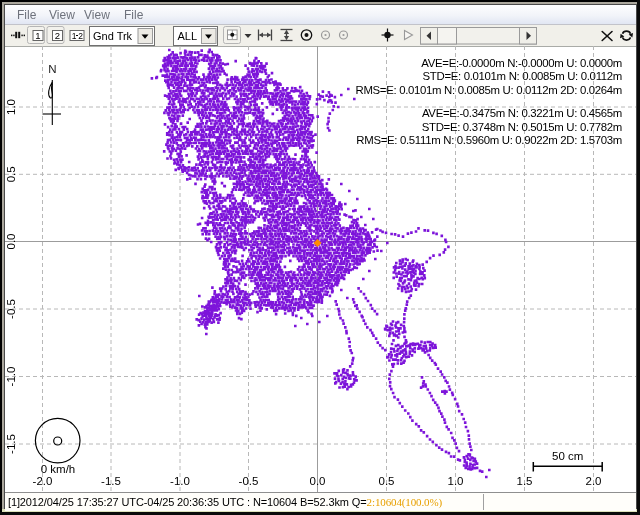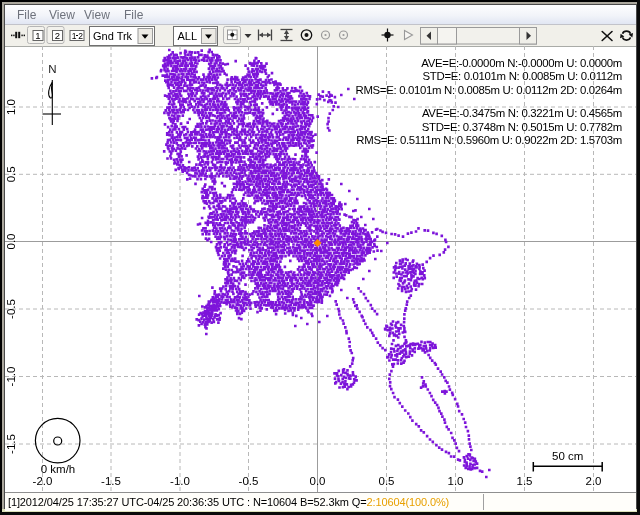--- a/index.html
+++ b/index.html
@@ -13,21 +13,21 @@
   background:linear-gradient(#fdfdfe,#f2f4f9 55%,#e1e6f3);border-bottom:1px solid #c2c3ca;}
 #menubar span{position:absolute;top:3px;font-size:12px;color:#6e727c;}
 #toolbar{position:absolute;left:5px;top:25px;width:631px;height:21px;
   background:#f1f0ea;}
 #toolbar:after{content:"";position:absolute;left:0;right:0;bottom:-1px;height:1px;background:#a9aba7;}
 #plot{position:absolute;left:5px;top:46px;width:631px;height:446px;}
 #statusbar{position:absolute;left:5px;top:492px;width:631px;height:18px;background:#fffefa;
   border-top:1px solid #8f8f8f;font-size:11px;color:#000;}
 #statusbar .t{position:absolute;left:3px;top:3px;white-space:pre;letter-spacing:-0.12px;}
 #statusbar .sep{position:absolute;left:478px;top:1px;width:1px;height:16px;background:#a0a0a0;}
-.org{color:#e8a000;}
+.org{color:#e8a000;font-family:Liberation Serif, serif;}
 </style></head>
 <body>
 <div id="f1"></div>
 <div id="f2"></div>
 <div id="client"></div>
 <div id="bstrip"></div>
 <div id="bblack"></div>
 <div style="position:absolute;right:0;top:0;width:3px;height:515px;background:#0a0a0a"></div>
 <div id="menubar">
   <span style="left:12px">File</span>

